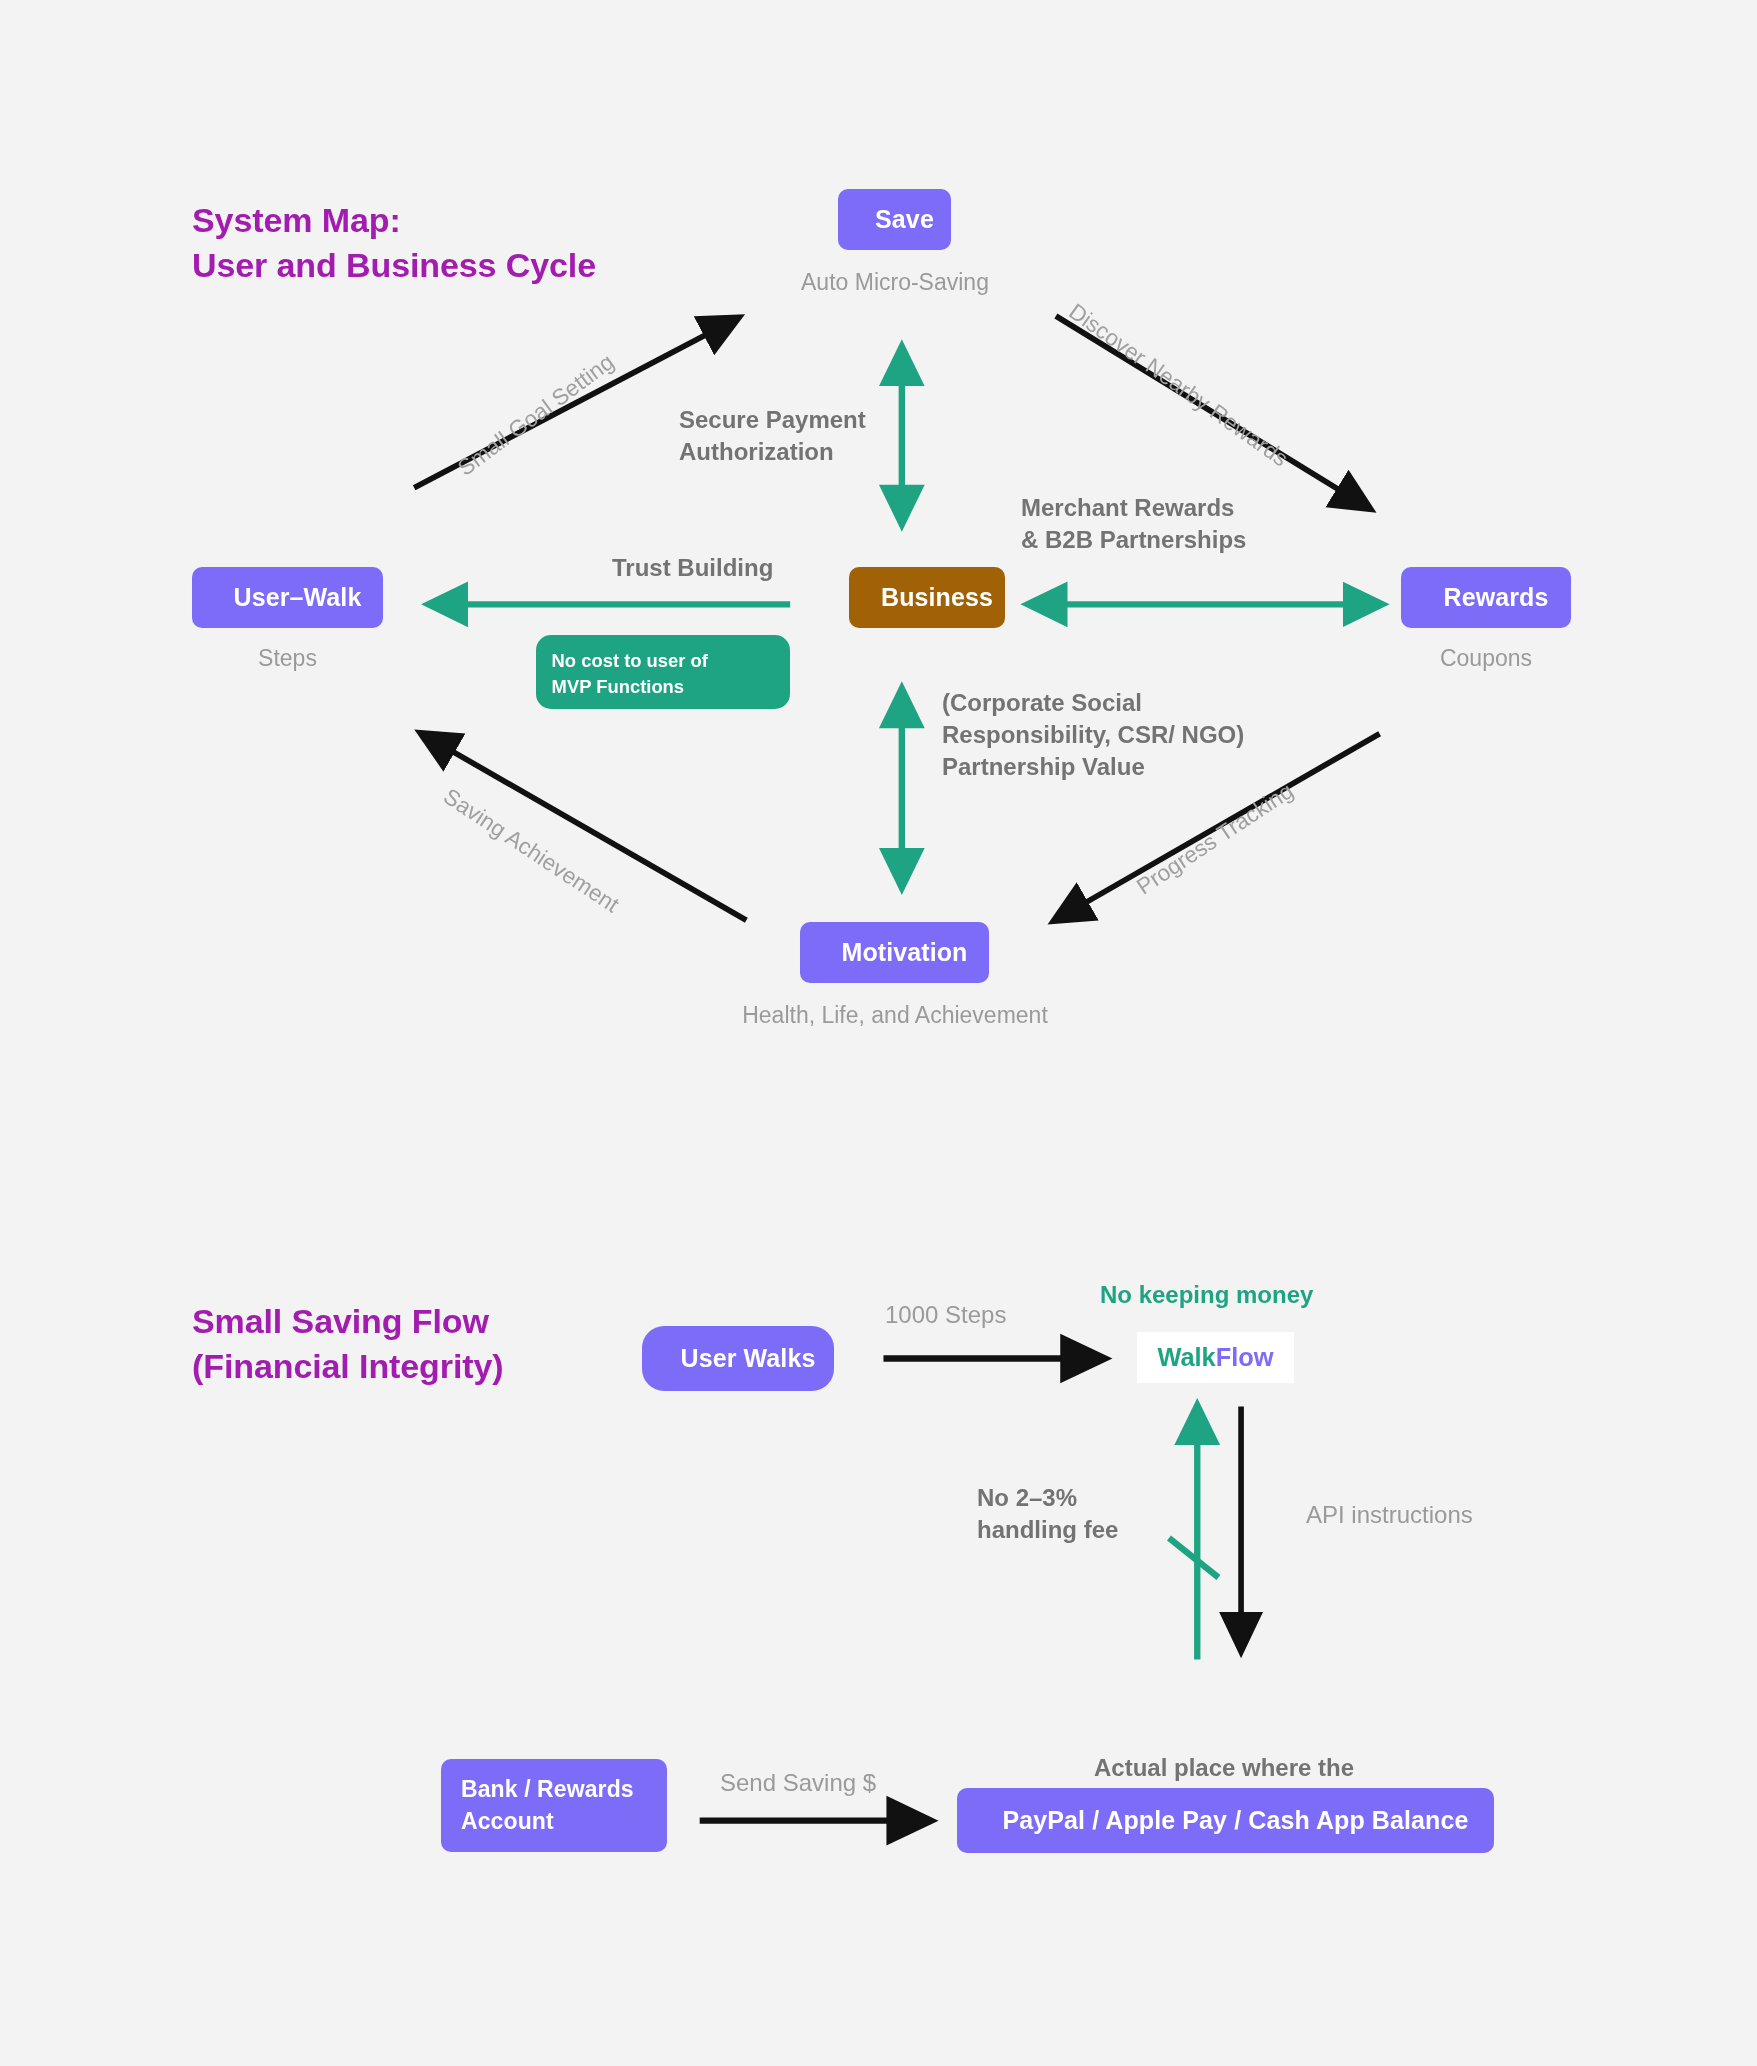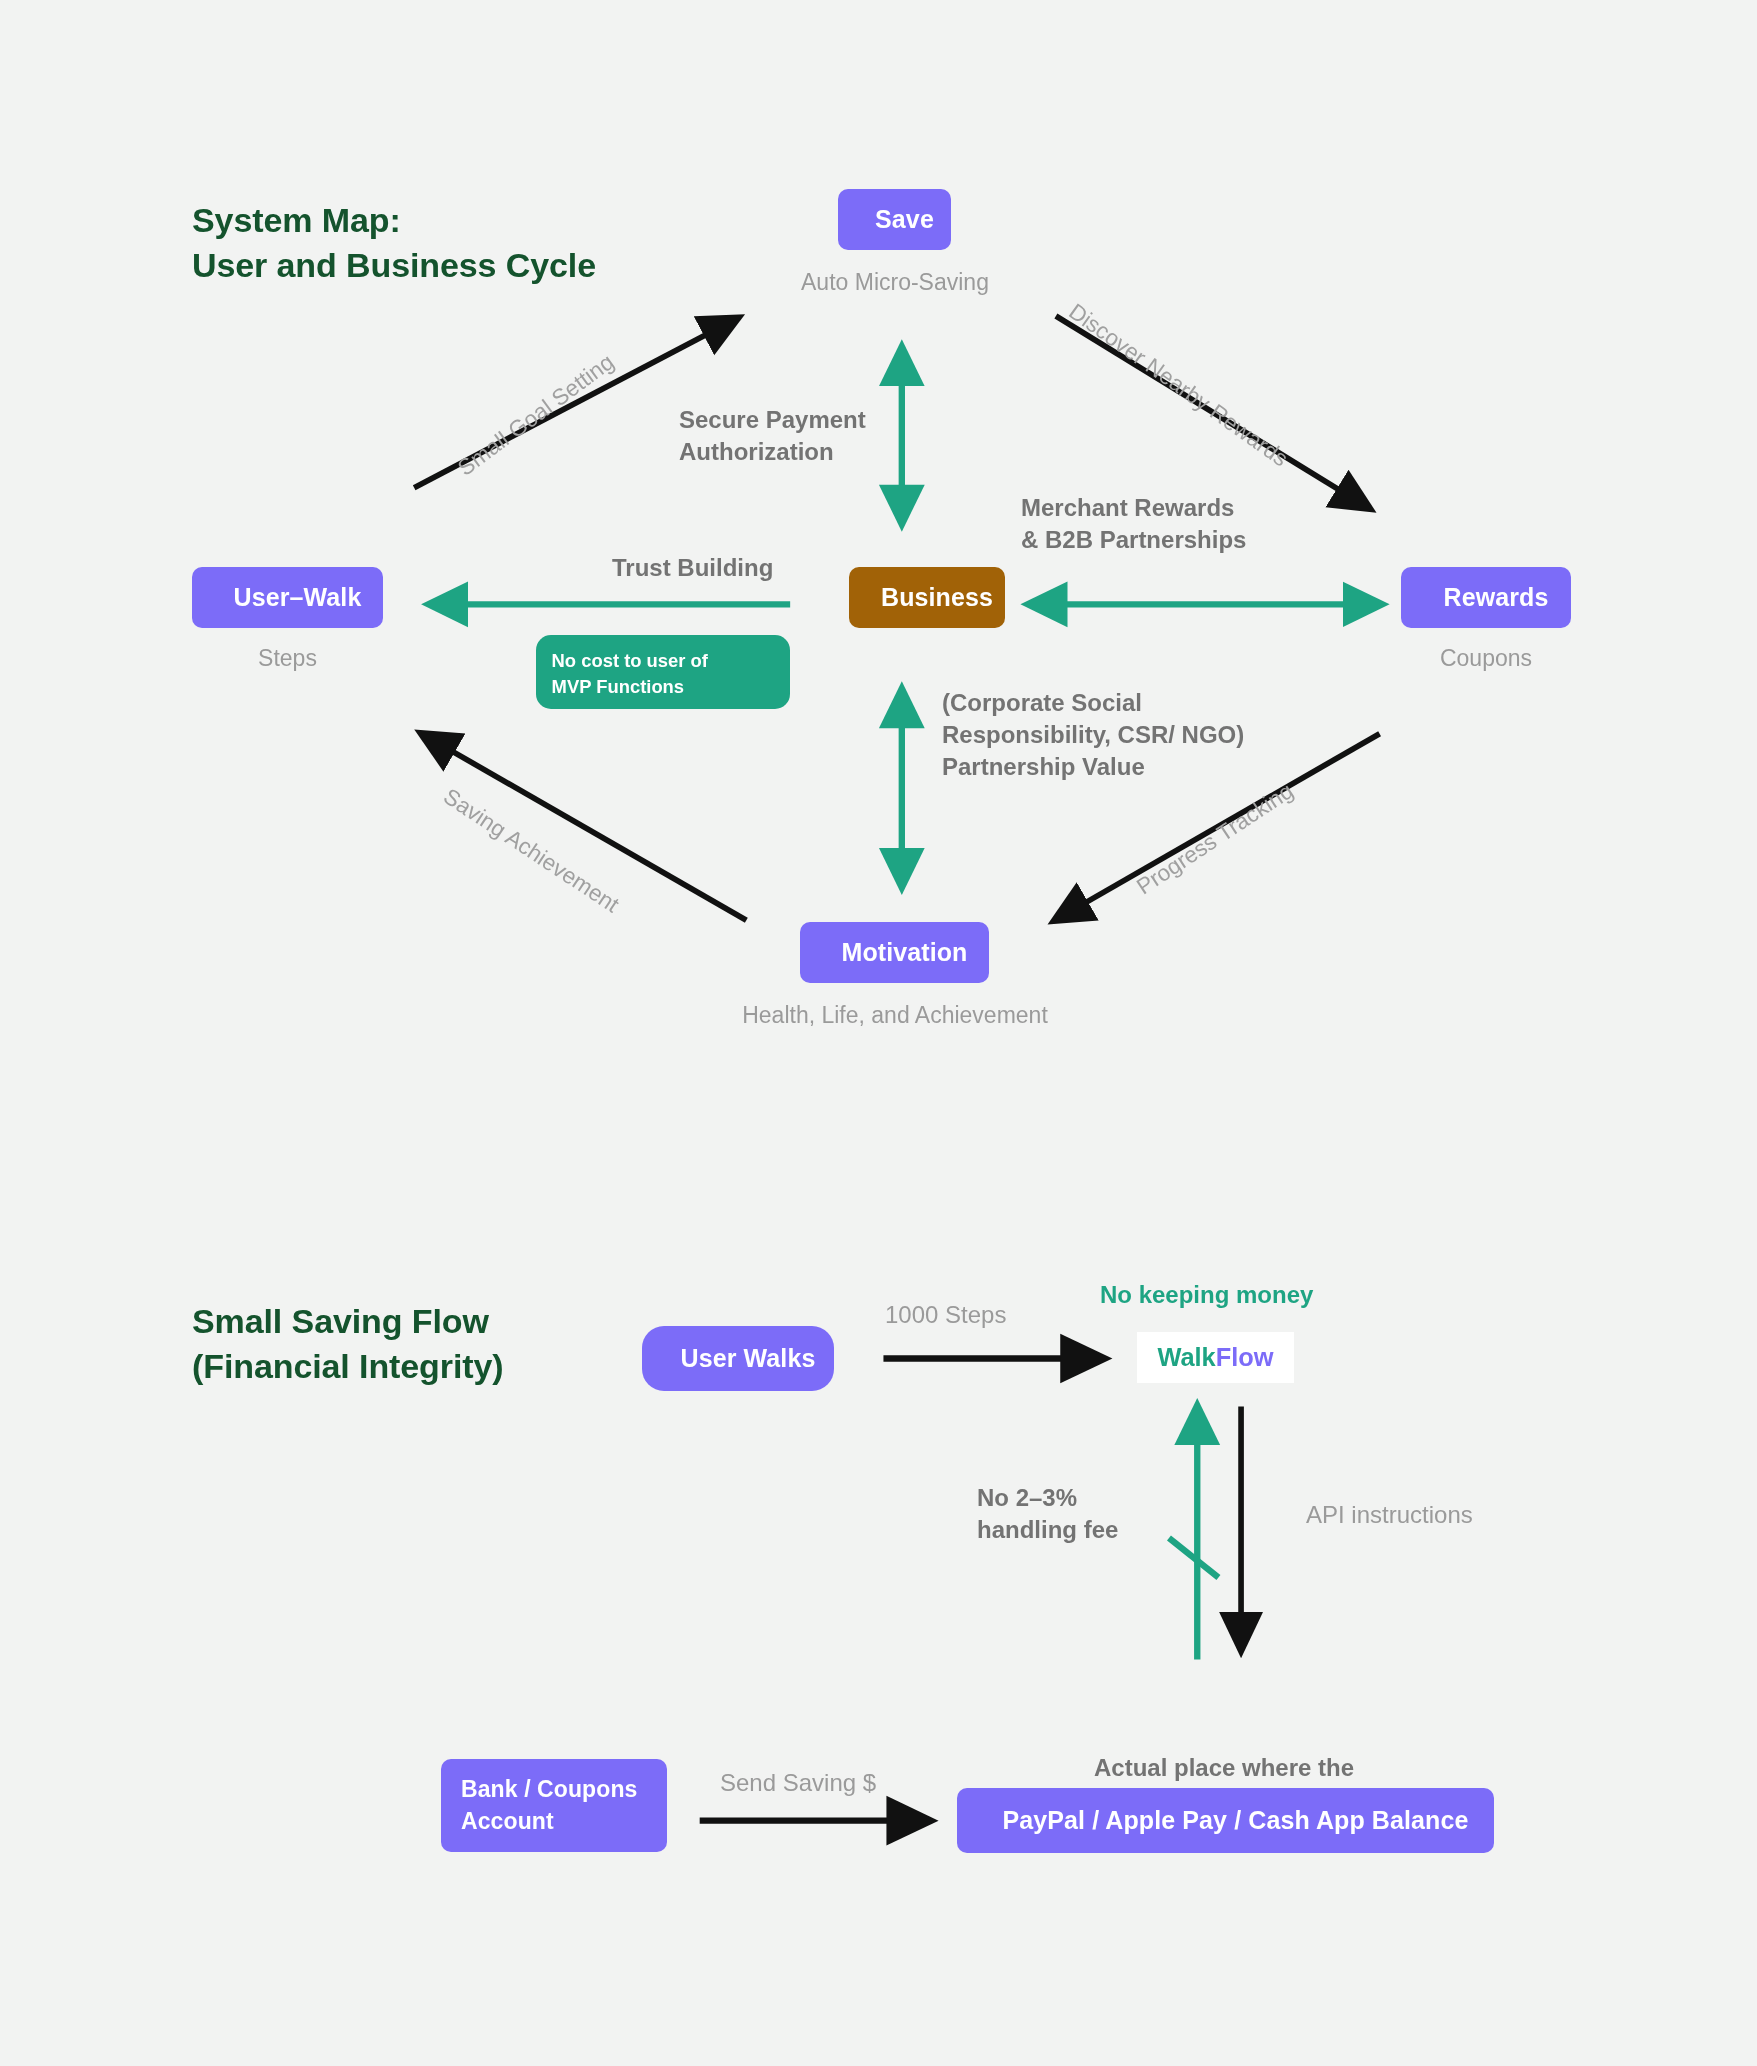--- a/index.html
+++ b/index.html
@@ -11,21 +11,21 @@
     overflow:hidden;
   }
   #canvas{position:absolute;inset:0;}
   svg.edges{position:absolute;left:0;top:0;width:1757px;height:2066px;pointer-events:none;}
 
   
   .section-title{
     position:absolute;
     font-size:34px;
     font-weight:700;
-    color:#14532d;
+    color:#a21caf;
     line-height:1.32;
     white-space:pre-line;
     letter-spacing:-0.1px;
   }
   #title-system-map{left:192px;top:198px;}
   #title-saving-flow{left:192px;top:1299px;}
 
   
   .node{
     position:absolute;
@@ -209,19 +209,19 @@
     <span class="wf-walk">Walk</span>
       <span class="wf-fund">Flow</span>
   </div>
 
   <div class="elabel green" id="lbl-no-fee">No 2–3%
 handling fee</div>
   <div class="elabel grey" id="lbl-api">API instructions</div>
   <div class="elabel green" id="lbl-actual-place">Actual place where the
 saving money is held</div>
 
-  <div class="node purple" id="node-bank">Bank / Coupons
+  <div class="node purple" id="node-bank">Bank / Rewards
 Account</div>
   <div class="elabel grey" id="lbl-send-saving">Send Saving $</div>
   <div class="node purple" id="node-paypal">PayPal / Apple Pay / Cash App Balance</div>
 
 </div>
 
 
 </body></html>

